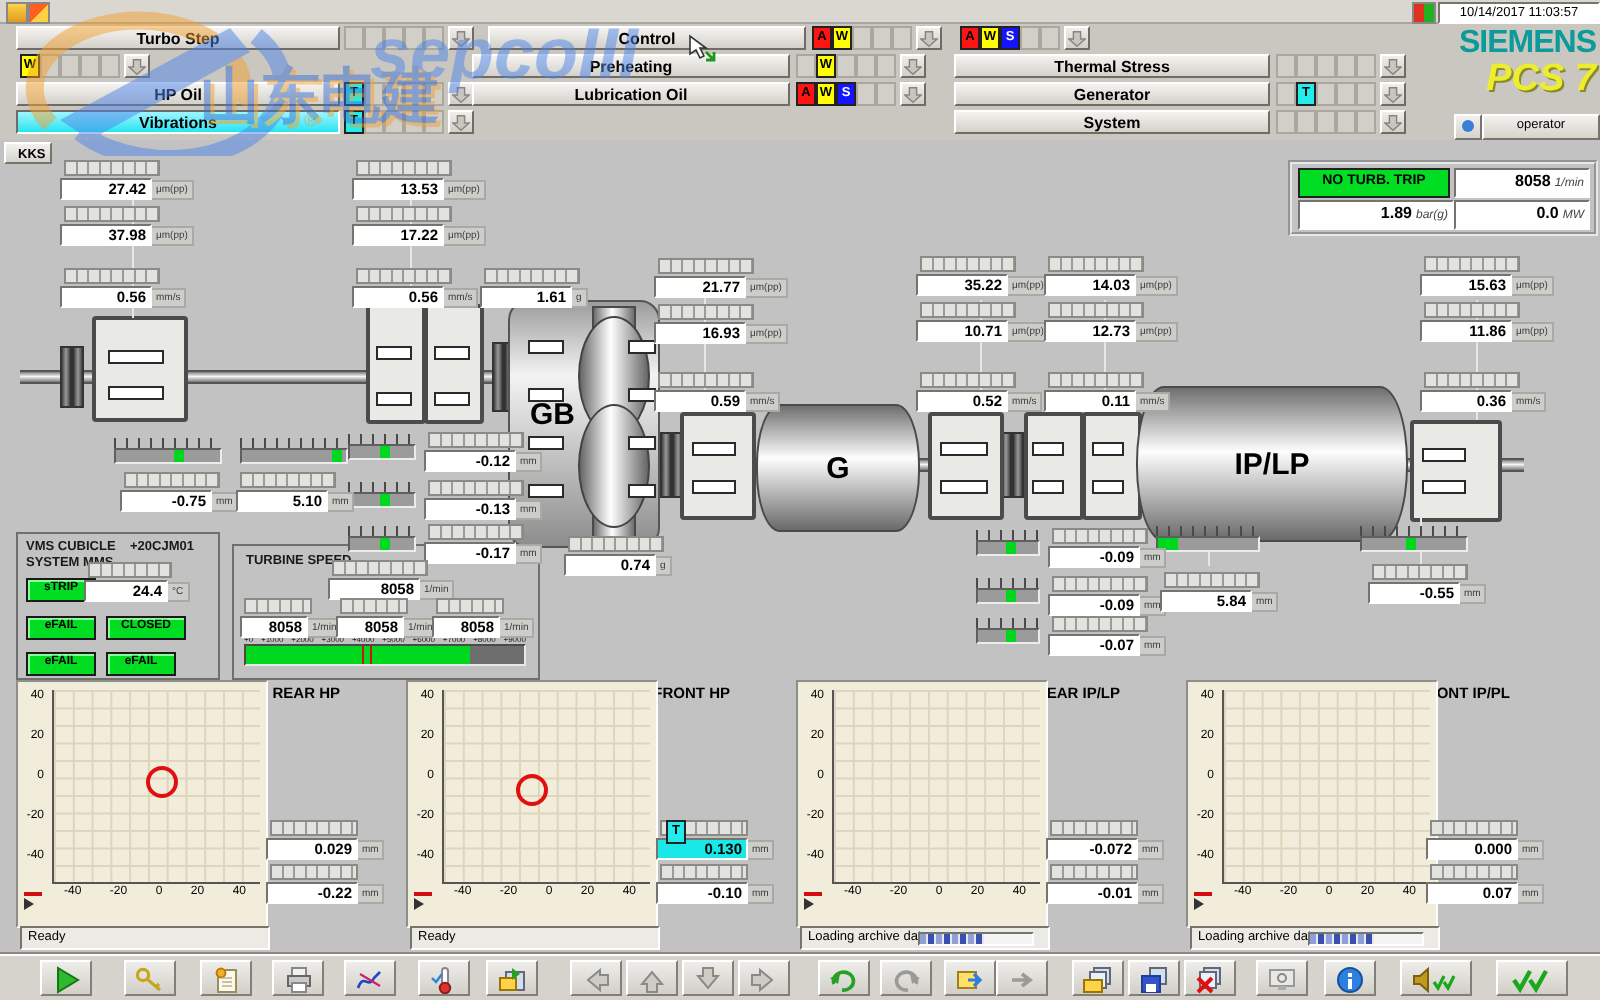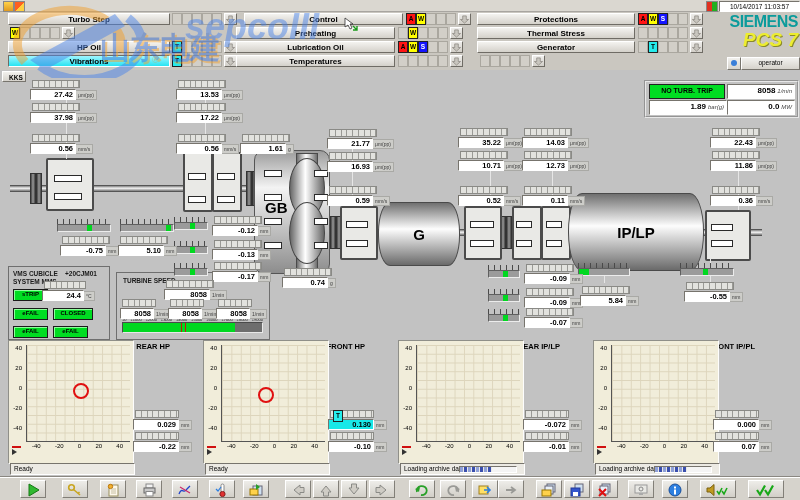--- a/index.html
+++ b/index.html
@@ -206,37 +206,22 @@
       <span class="badge" data-k="W">W</span>
       <span class="badge" data-k="S">S</span>
       <span class="badge" data-k=""></span>
       <span class="badge" data-k=""></span>
     <button class="darr">
         <svg width="9" height="9" viewBox="0 0 10 10">
           <path d="M3 1h4v4h2.5L5 9 .5 5H3z" fill="#c9c6bf" stroke="#88857e" stroke-width=".8"></path>
         </svg>
       </button>
   </div>
-  <div class="mrow" style="left:236px;top:55px">
-    <div class="mbtn" style="width:157px">Temperatures</div>
-    <span style="width:3px"></span>
-    <span class="badge" data-k=""></span>
-      <span class="badge" data-k=""></span>
-      <span class="badge" data-k=""></span>
-      <span class="badge" data-k=""></span>
-      <span class="badge" data-k=""></span>
-    <button class="darr">
-        <svg width="9" height="9" viewBox="0 0 10 10">
-          <path d="M3 1h4v4h2.5L5 9 .5 5H3z" fill="#c9c6bf" stroke="#88857e" stroke-width=".8"></path>
-        </svg>
-      </button>
-  </div>
 
   <div class="mrow" style="left:477px;top:13px">
-    <div class="mbtn" style="width:156px">Protections</div>
     <span style="width:3px"></span>
     <span class="badge" data-k="A">A</span>
       <span class="badge" data-k="W">W</span>
       <span class="badge" data-k="S">S</span>
       <span class="badge" data-k=""></span>
       <span class="badge" data-k=""></span>
     <button class="darr">
         <svg width="9" height="9" viewBox="0 0 10 10">
           <path d="M3 1h4v4h2.5L5 9 .5 5H3z" fill="#c9c6bf" stroke="#88857e" stroke-width=".8"></path>
         </svg>
@@ -264,20 +249,21 @@
       <span class="badge" data-k=""></span>
       <span class="badge" data-k=""></span>
       <span class="badge" data-k=""></span>
     <button class="darr">
         <svg width="9" height="9" viewBox="0 0 10 10">
           <path d="M3 1h4v4h2.5L5 9 .5 5H3z" fill="#c9c6bf" stroke="#88857e" stroke-width=".8"></path>
         </svg>
       </button>
   </div>
   <div class="mrow" style="left:477px;top:55px">
+    <div class="mbtn" style="width:156px">System</div>
     <span style="width:3px"></span>
     <span class="badge" data-k=""></span>
       <span class="badge" data-k=""></span>
       <span class="badge" data-k=""></span>
       <span class="badge" data-k=""></span>
       <span class="badge" data-k=""></span>
     <button class="darr">
         <svg width="9" height="9" viewBox="0 0 10 10">
           <path d="M3 1h4v4h2.5L5 9 .5 5H3z" fill="#c9c6bf" stroke="#88857e" stroke-width=".8"></path>
         </svg>
@@ -502,21 +488,21 @@
   <div class="mb" style="left:522px;top:186px">
       <div class="segbar"></div>
       <div class="vrow">
         <span class="val">0.11</span>
         <span class="un">mm/s</span>
       </div>
     </div>
   <div class="mb" style="left:710px;top:128px">
       <div class="segbar"></div>
       <div class="vrow">
-        <span class="val">22.43</span>
+        <span class="val">15.63</span>
         <span class="un">μm(pp)</span>
       </div>
     </div>
   <div class="mb" style="left:710px;top:151px">
       <div class="segbar"></div>
       <div class="vrow">
         <span class="val">11.86</span>
         <span class="un">μm(pp)</span>
       </div>
     </div>

